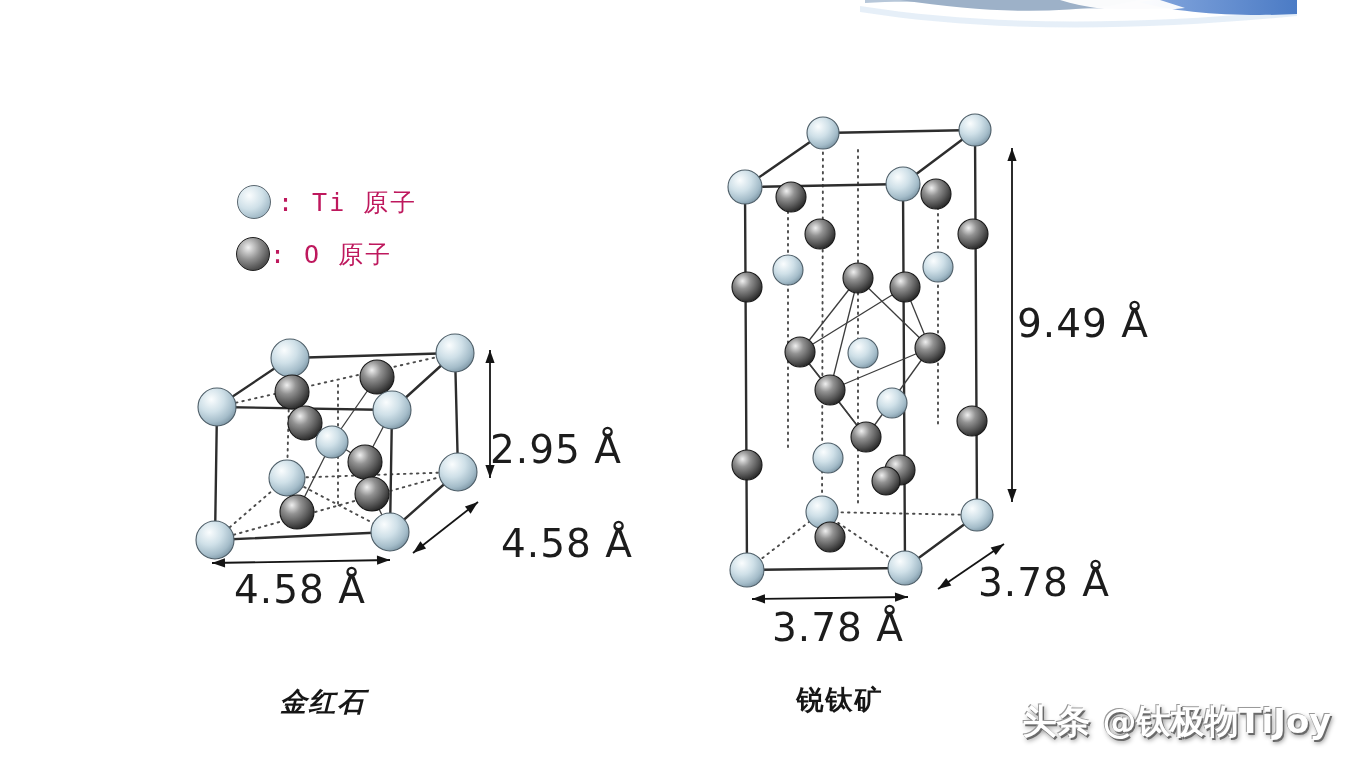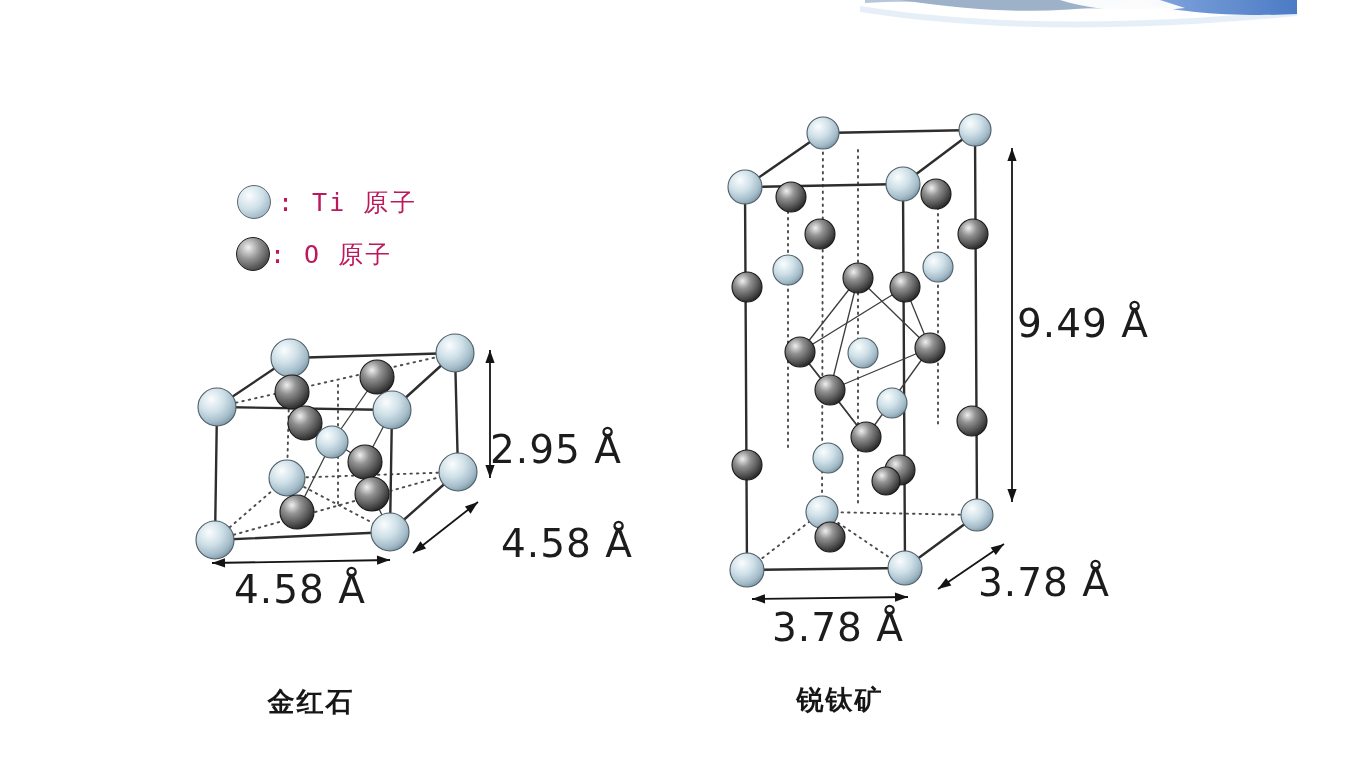--- a/index.html
+++ b/index.html
@@ -224,21 +224,22 @@
   <div>
     <div class="legend-sphere sphere-ti" style="left:237px;top:185px;"></div>
     <span class="legend-label" style="left:278px;top:202px;">: Ti 原子</span>
     <div class="legend-sphere sphere-o" style="left:236px;top:237px;"></div>
     <span class="legend-label" style="left:270px;top:254px;">: O 原子</span>
   </div>
 
   <span class="lbl" style="left:556px;top:421px;margin-top:28px;">2.95 Å</span>
   <span class="lbl" style="left:567px;top:543px;">4.58 Å</span>
   <span class="lbl" style="left:300px;top:589px;">4.58 Å</span>
-  <span class="struct-name" style="left:311px;top:702px;">金红石</span>
+  <span class="struct-name" style="left:323px;top:702px;font-style:italic;">金红石</span>
 
   <span class="lbl" style="left:1083px;top:323px;">9.49 Å</span>
   <span class="lbl" style="left:1044px;top:582px;">3.78 Å</span>
   <span class="lbl" style="left:838px;top:627px;">3.78 Å</span>
   <span class="struct-name" style="left:840px;top:700px;">锐钛矿</span>
 
+  <div id="watermark">头条 @钛极物TiJoy</div>
 
 </div>
 
 </body></html>

